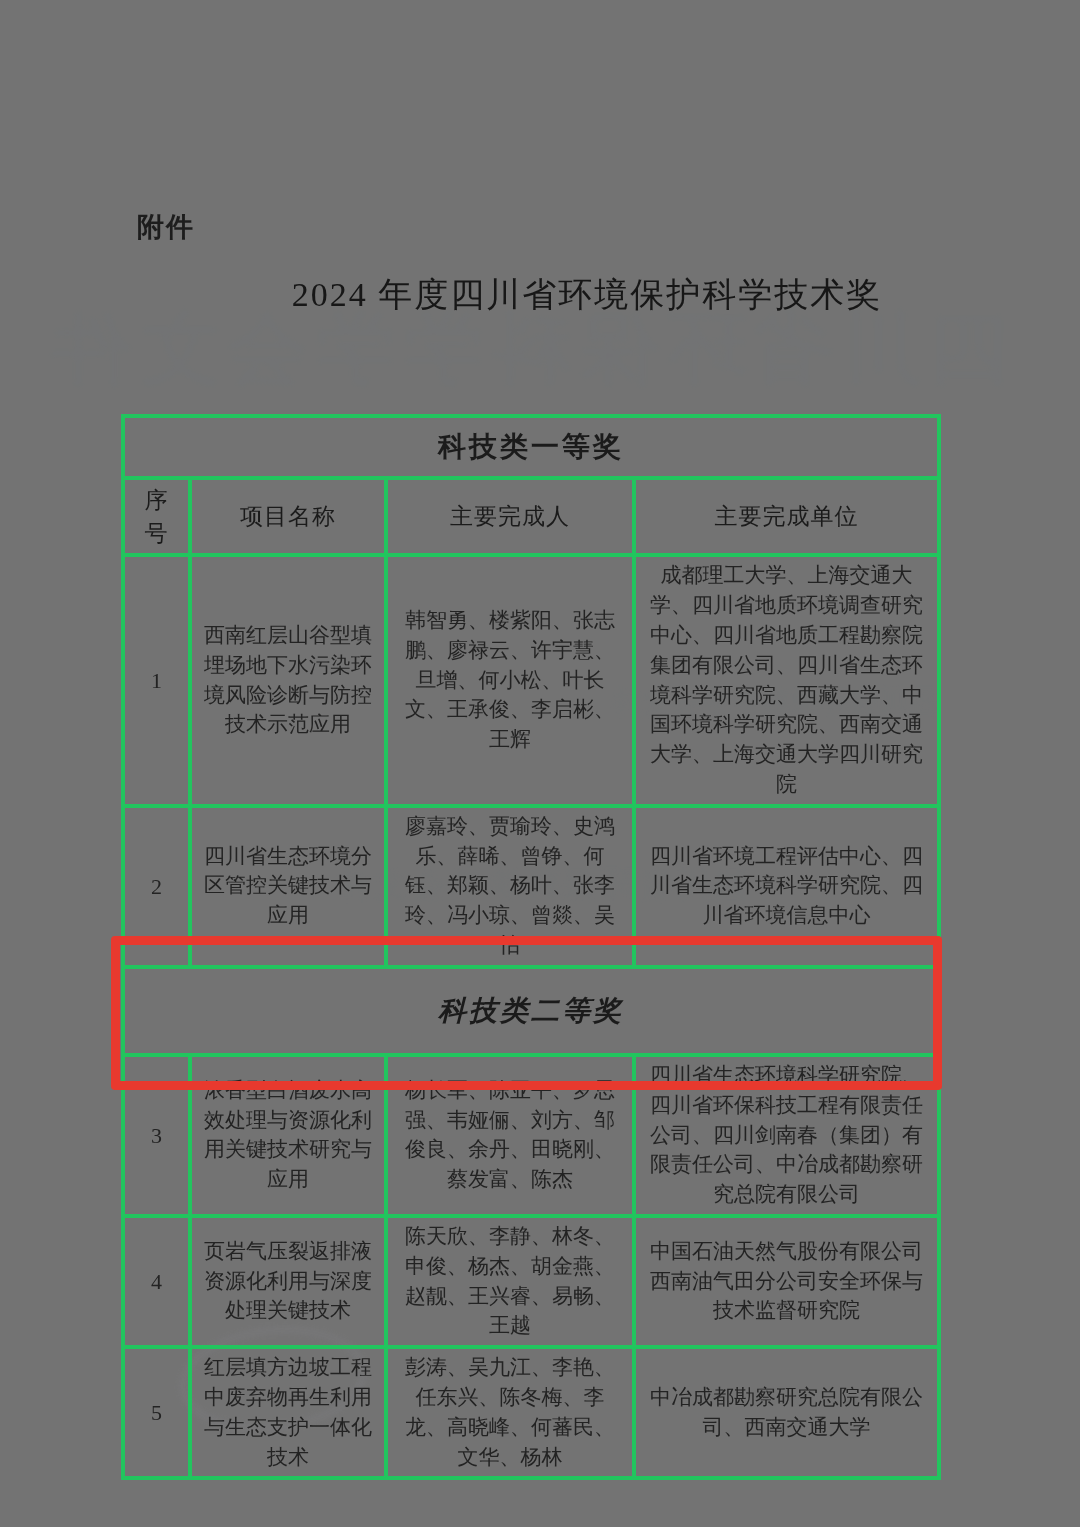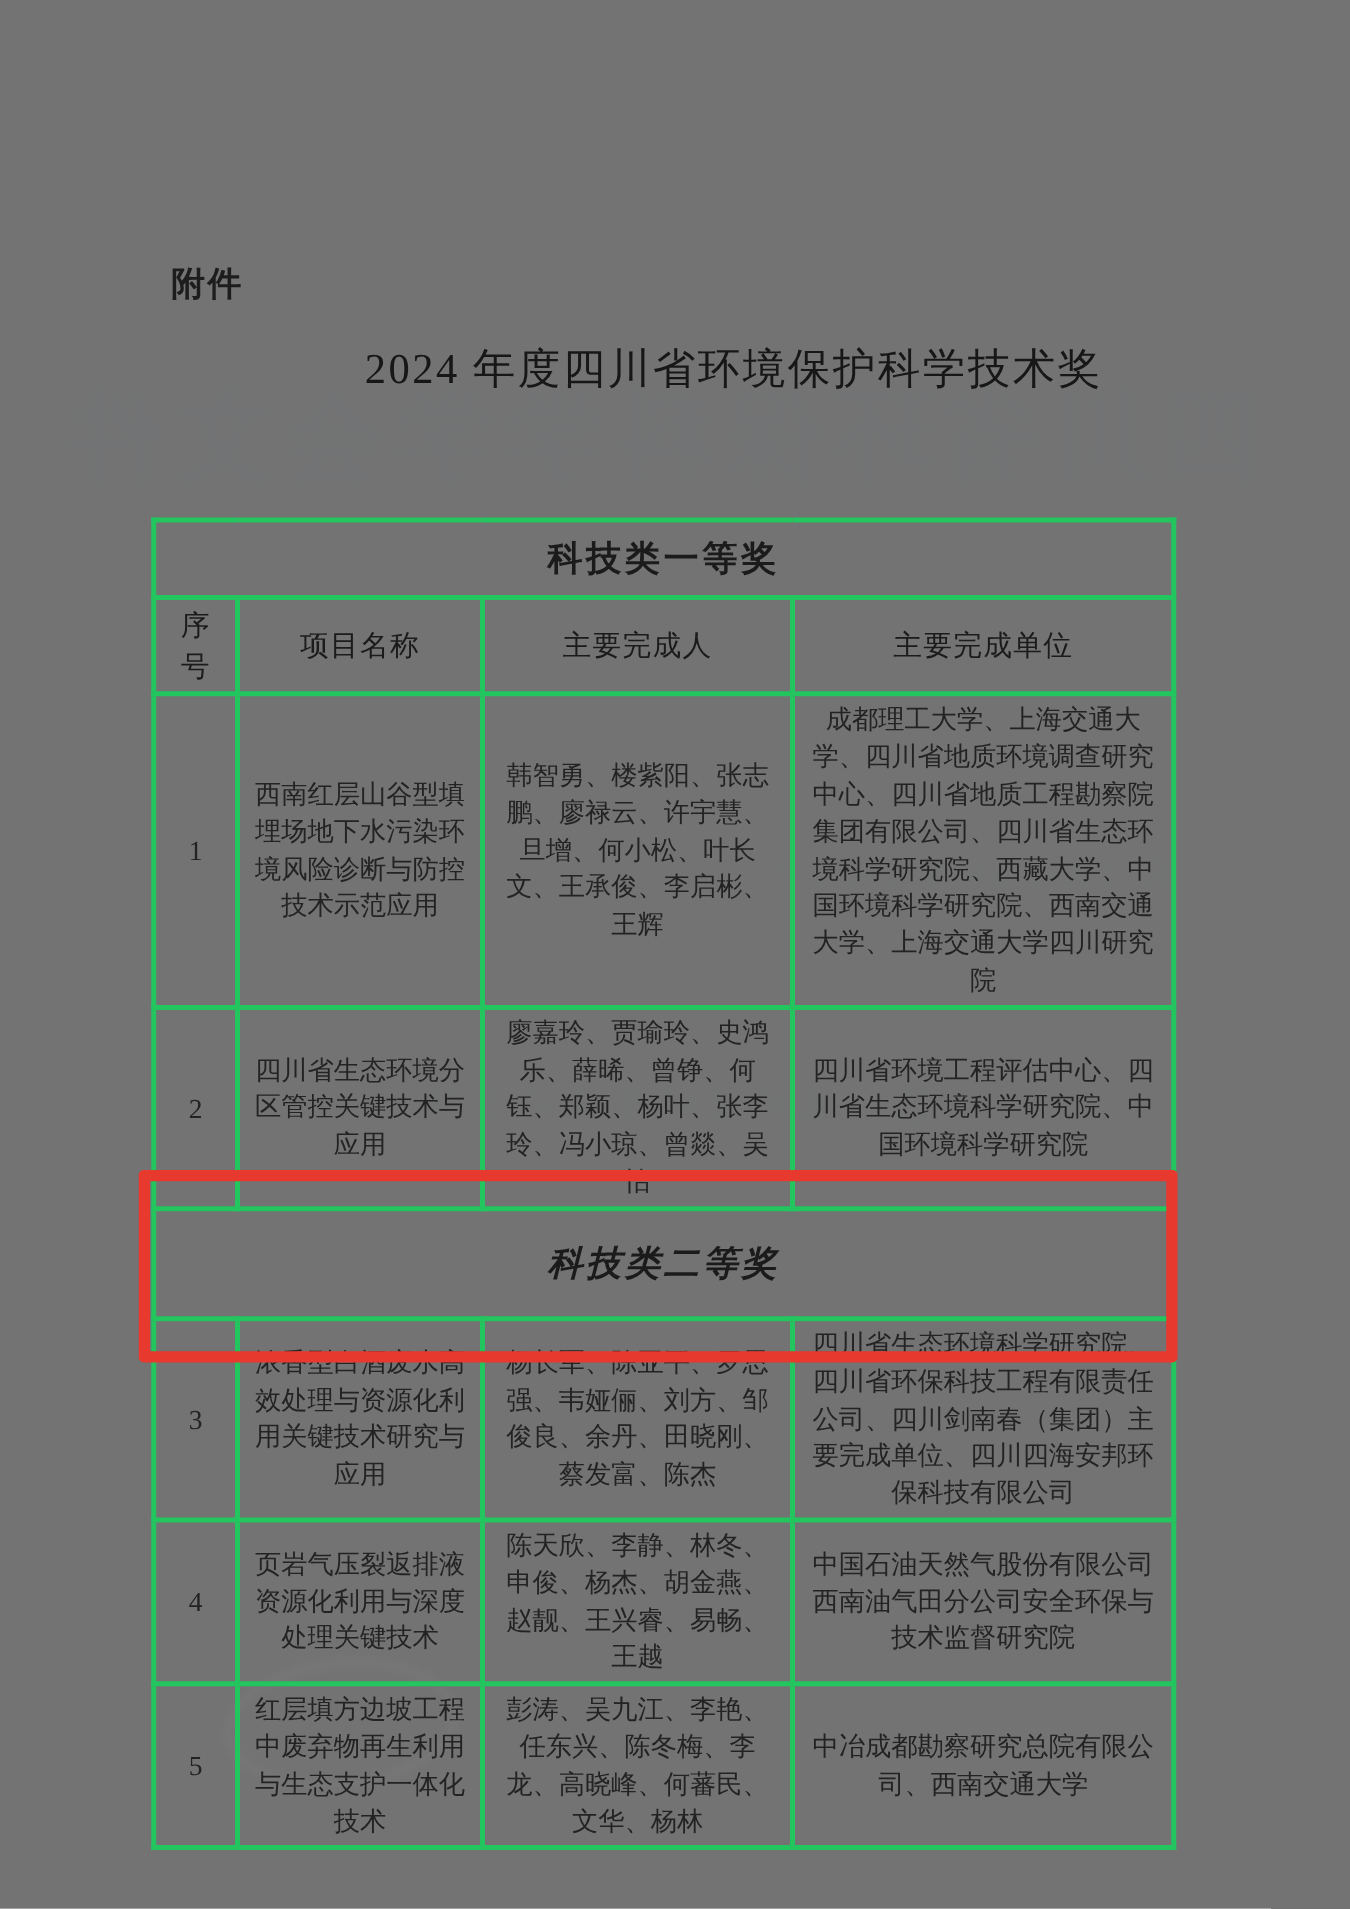--- a/index.html
+++ b/index.html
@@ -132,32 +132,32 @@
       <td class="no">1</td>
       <td class="proj">西南红层山谷型填埋场地下水污染环境风险诊断与防控技术示范应用</td>
       <td class="people">韩智勇、楼紫阳、张志鹏、廖禄云、许宇慧、旦增、何小松、叶长文、王承俊、李启彬、王辉</td>
       <td class="units">成都理工大学、上海交通大学、四川省地质环境调查研究中心、四川省地质工程勘察院集团有限公司、四川省生态环境科学研究院、西藏大学、中国环境科学研究院、西南交通大学、上海交通大学四川研究院</td>
     </tr>
 
     <tr class="r2">
       <td class="no">2</td>
       <td class="proj">四川省生态环境分区管控关键技术与应用</td>
       <td class="people">廖嘉玲、贾瑜玲、史鸿乐、薛晞、曾铮、何钰、郑颖、杨叶、张李玲、冯小琼、曾燚、吴怡</td>
-      <td class="units">四川省环境工程评估中心、四川省生态环境科学研究院、中国环境科学研究院</td>
+      <td class="units">四川省环境工程评估中心、四川省生态环境科学研究院、四川省环境信息中心</td>
     </tr>
 
     <tr class="banner banner2">
       <td colspan="4">科技类二等奖</td>
     </tr>
 
     <tr class="r3">
       <td class="no">3</td>
       <td class="proj">浓香型白酒废水高效处理与资源化利用关键技术研究与应用</td>
       <td class="people">杨长军、陈亚平、罗思强、韦娅俪、刘方、邹俊良、余丹、田晓刚、蔡发富、陈杰</td>
-      <td class="units">四川省生态环境科学研究院、四川省环保科技工程有限责任公司、四川剑南春（集团）主要完成单位、四川四海安邦环保科技有限公司</td>
+      <td class="units">四川省生态环境科学研究院、四川省环保科技工程有限责任公司、四川剑南春（集团）有限责任公司、中冶成都勘察研究总院有限公司</td>
     </tr>
 
     <tr class="r4">
       <td class="no">4</td>
       <td class="proj">页岩气压裂返排液资源化利用与深度处理关键技术</td>
       <td class="people">陈天欣、李静、林冬、申俊、杨杰、胡金燕、赵靓、王兴睿、易畅、王越</td>
       <td class="units">中国石油天然气股份有限公司西南油气田分公司安全环保与技术监督研究院</td>
     </tr>
 
     <tr class="r5">

